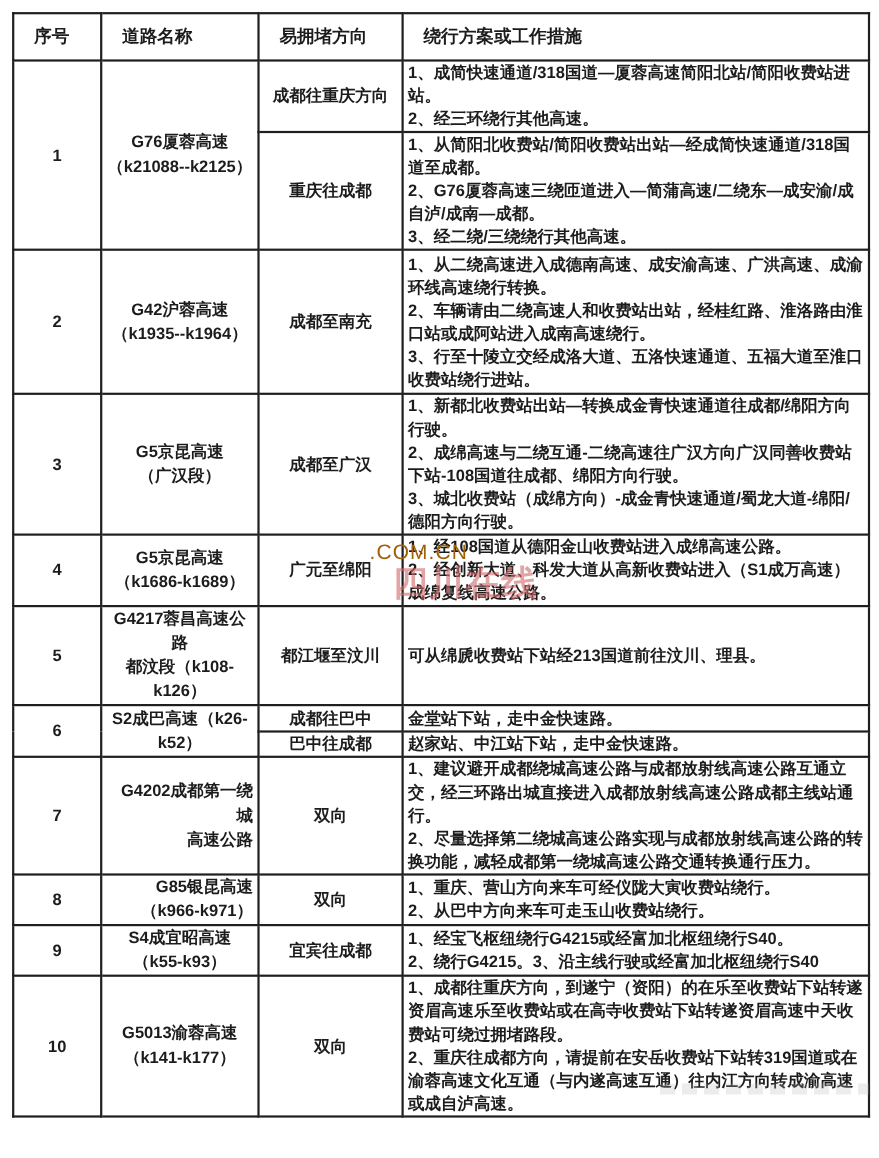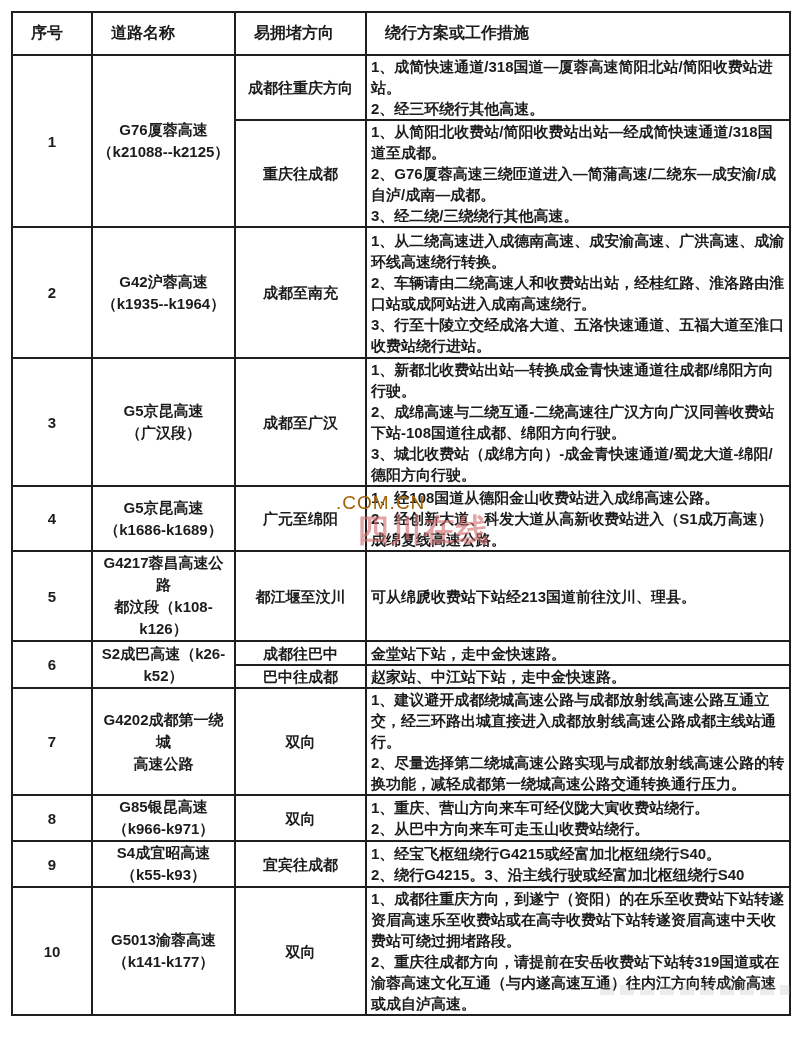--- a/index.html
+++ b/index.html
@@ -17,21 +17,21 @@
     border:2px solid #1f1f1f;
     vertical-align:middle;
     padding:0 4px;
     overflow:hidden;
   }
   .detour-table th{
     font-size:16px;font-weight:700;text-align:left;padding:4px 18px;
   }
   .seq-cell{text-align:center;font-size:15px;}
   .road-cell{text-align:center;white-space:pre-line;line-height:22px;padding:2px 6px;}
-  .road-left{text-align:center;}
+  .road-left{text-align:right;}
   .dir-cell{text-align:center;line-height:21px;}
   .measures-cell{padding:4px 8px;vertical-align:middle;}
   .measures-cell p{margin:0;line-height:21px;text-align:left;word-break:break-all;}
   
   .watermark{position:absolute;left:0;top:0;width:799px;height:1053px;pointer-events:none;}
   .scol-logo{
     position:absolute;left:223px;top:490px;
     font-size:54px;font-weight:bold;font-style:italic;letter-spacing:-3px;
     color:#b3cfe9;
   }

